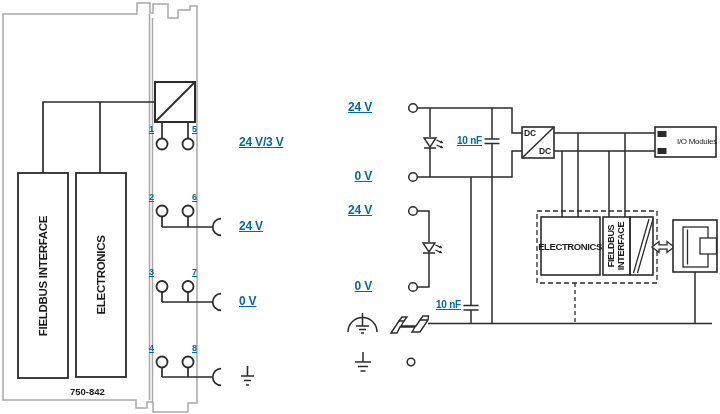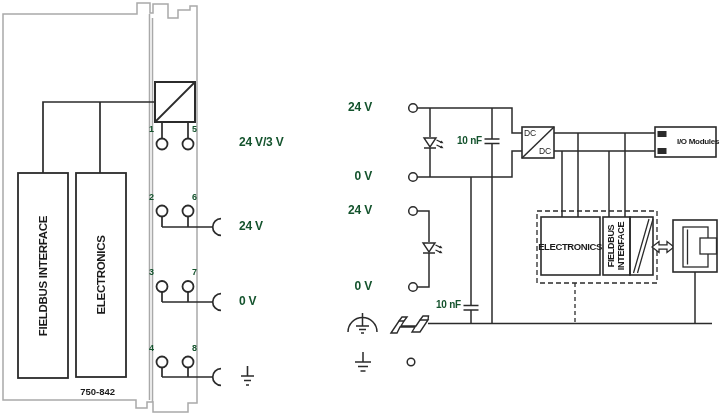--- a/index.html
+++ b/index.html
@@ -2,38 +2,38 @@
 <html><head>
 <meta charset="utf-8">
 <style>
   html,body{margin:0;padding:0;background:#ffffff;}
   #stage{
     position:relative;width:720px;height:414px;background:#ffffff;overflow:hidden;
     font-family:"Liberation Sans",sans-serif;
   }
   #stage svg{position:absolute;left:0;top:0;}
   .lbl{
-    position:absolute;color:#14532d;font-weight:bold;white-space:nowrap;
-    font-size:12px;letter-spacing:-0.2px;line-height:1.1;
+    position:absolute;color:#0369a1;font-weight:bold;white-space:nowrap;
+    font-size:12px;letter-spacing:-0.2px;line-height:1.1;text-decoration:underline;
   }
   .lbl.small{font-size:9px;letter-spacing:0;}
   .lbl.cap{font-size:10px;}
   .lbl.right{text-align:right;}
   .lbl.center{text-align:center;}
   .rot{
     position:absolute;transform:translate(-50%,-50%) rotate(-90deg);
     color:#1b1b1b;font-weight:bold;white-space:nowrap;text-align:center;
   }
   .rot.big{font-size:11.5px;letter-spacing:-0.3px;}
   .rot.two{font-size:9px;line-height:10px;letter-spacing:-0.3px;}
   .hcen{position:absolute;transform:translate(-50%,-50%);color:#1b1b1b;font-weight:bold;
     white-space:nowrap;font-size:9.5px;letter-spacing:-0.4px;}
-  .dc{position:absolute;color:#1b1b1b;font-weight:normal;font-size:8.5px;letter-spacing:-0.2px;}
-  .io{position:absolute;color:#1b1b1b;font-weight:bold;font-size:8px;letter-spacing:-0.3px;padding-left:8px;}
-  .pn{position:absolute;color:#1b1b1b;font-weight:bold;font-size:9.5px;text-align:right;}
+  .dc{position:absolute;color:#1b1b1b;font-weight:bold;font-size:8.5px;letter-spacing:-0.2px;}
+  .io{position:absolute;color:#1b1b1b;font-weight:normal;font-size:8px;letter-spacing:-0.3px;padding-left:8px;}
+  .pn{position:absolute;color:#1b1b1b;font-weight:bold;font-size:9.5px;text-align:left;}
 </style>
 </head>
 <body>
 
 <div id="stage">
 
 <svg width="720" height="414" viewBox="0 0 720 414">
 
   <g stroke="#a9a9a9" stroke-width="1.5" fill="none">
     <path d="M3,400 V14 H137 V3 H150 V13 H153 V4 H168 V18 H178 V10 H190 V6 H197 V403 H188 V412 H153 V402 H147 V408 H136 V400 Z"></path>

